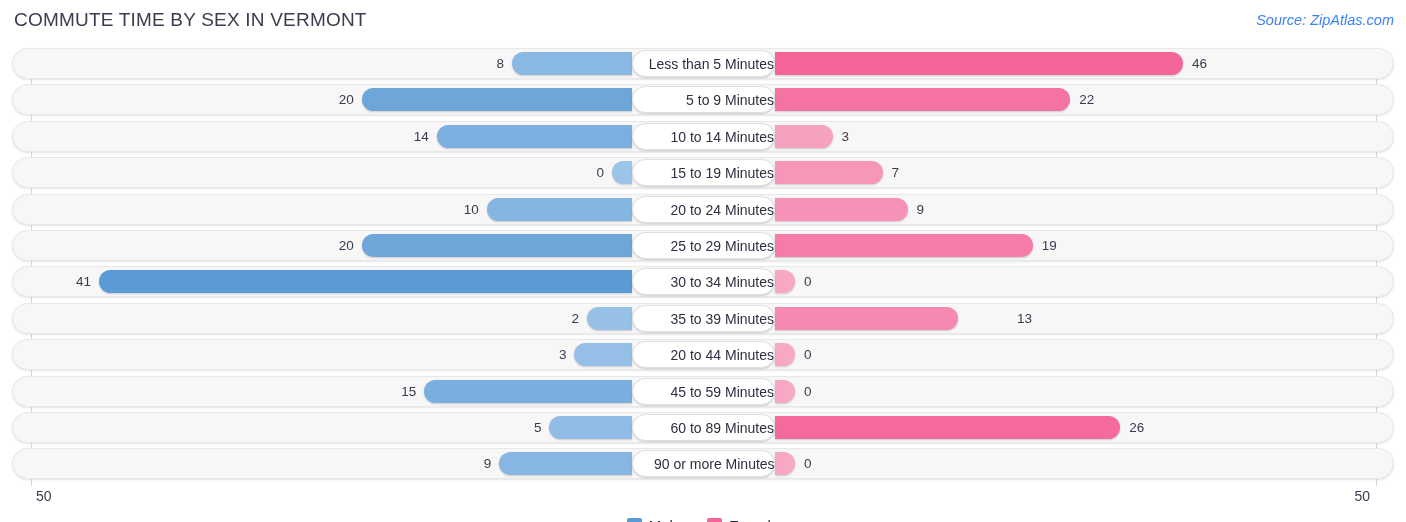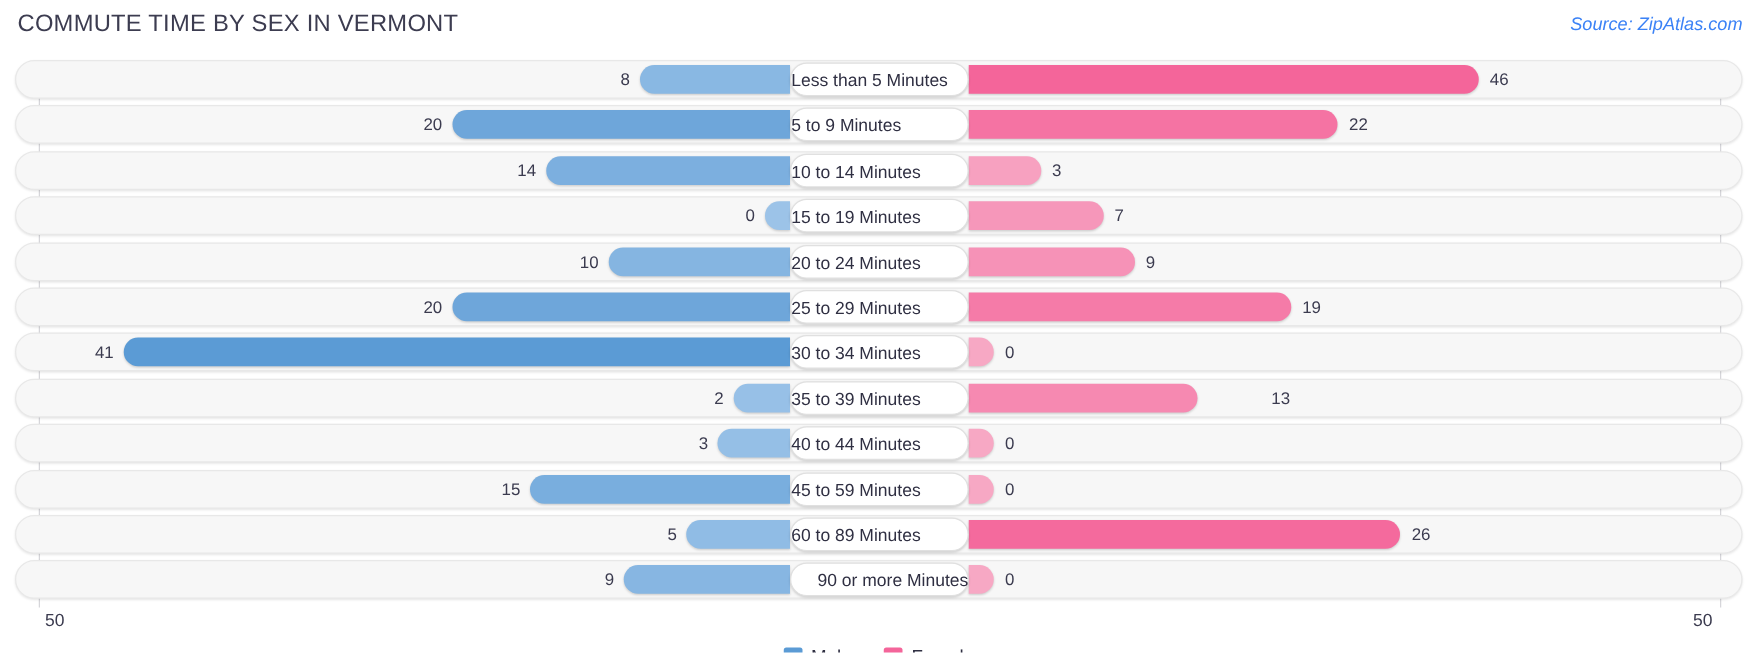--- a/index.html
+++ b/index.html
@@ -107,21 +107,21 @@
   
   .cat-pill {
     position: absolute;
     top: 2px;
     height: 27px;
     line-height: 27px;
     box-sizing: border-box;
     background: #ffffff;
     border: 1px solid #e0e0e0;
     border-radius: 14px;
-    text-align: left;
+    text-align: right;
     font-size: 14px;
     color: #2f2f42;
     white-space: nowrap;
     box-shadow: 0 1px 2px rgba(0,0,0,.17);
     z-index: 5;
   }
 
   
   #chart-footer {
     position: absolute;
@@ -238,21 +238,21 @@
         <div class="bar bar-female" title="Female: 13" style="left: 763px; width: 182.659px; background: rgb(246, 137, 177);"></div>
         <div class="value-label value-female" style="left: 1005px; width: 44px;">13</div>
         <div class="cat-pill" style="left: 620px; width: 143px;">35 to 39 Minutes</div>
       </div>
       <div class="row" style="top: 291.2px;">
         <div class="row-track"></div>
         <div class="bar bar-male" title="Male: 3" style="left: 562.463px; width: 57.5366px; background: rgb(149, 191, 230);"></div>
         <div class="value-label value-male" style="left: 510.463px; width: 44px;">3</div>
         <div class="bar bar-female" title="Female: 0" style="left: 763px; width: 20px; background: rgb(247, 168, 196);"></div>
         <div class="value-label value-female" style="left: 792px; width: 44px;">0</div>
-        <div class="cat-pill" style="left: 620px; width: 143px;">40 to 44 Minutes</div>
+        <div class="cat-pill" style="left: 620px; width: 143px;">20 to 44 Minutes</div>
       </div>
       <div class="row" style="top: 327.6px;">
         <div class="row-track"></div>
         <div class="bar bar-male" title="Male: 15" style="left: 412.317px; width: 207.683px; background: rgb(121, 174, 222);"></div>
         <div class="value-label value-male" style="left: 360.317px; width: 44px;">15</div>
         <div class="bar bar-female" title="Female: 0" style="left: 763px; width: 20px; background: rgb(247, 168, 196);"></div>
         <div class="value-label value-female" style="left: 792px; width: 44px;">0</div>
         <div class="cat-pill" style="left: 620px; width: 143px;">45 to 59 Minutes</div>
       </div>
       <div class="row" style="top: 364px;">

